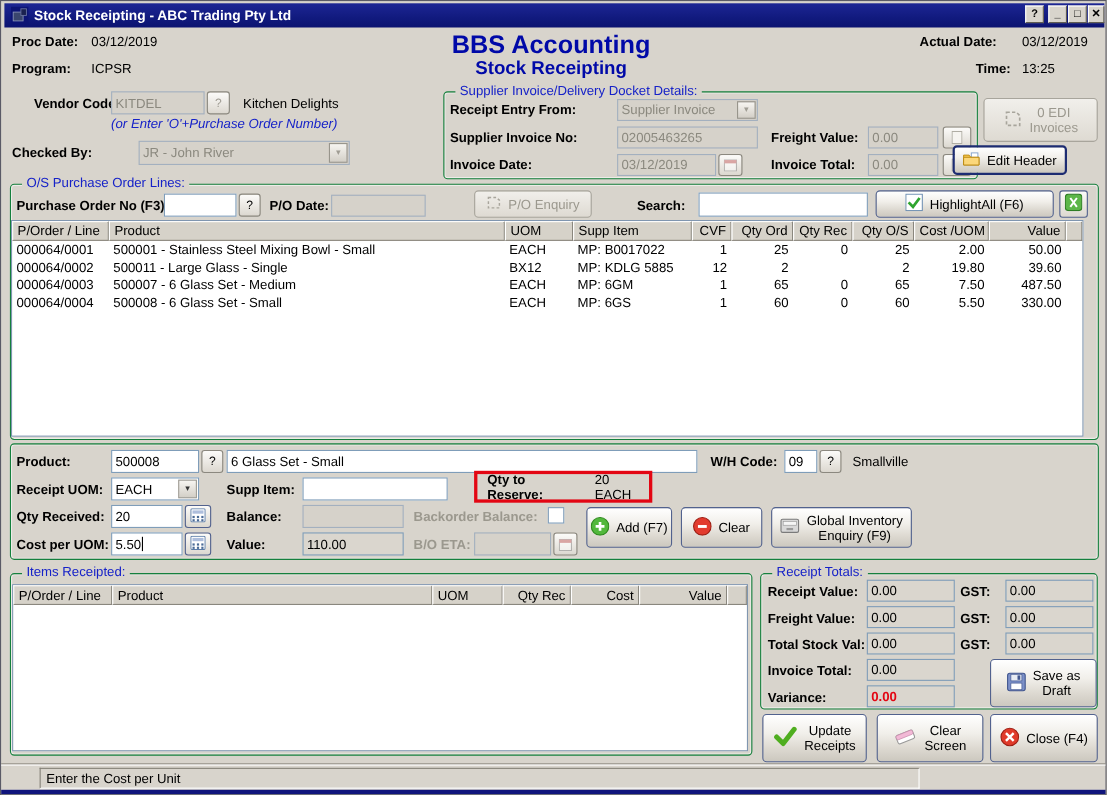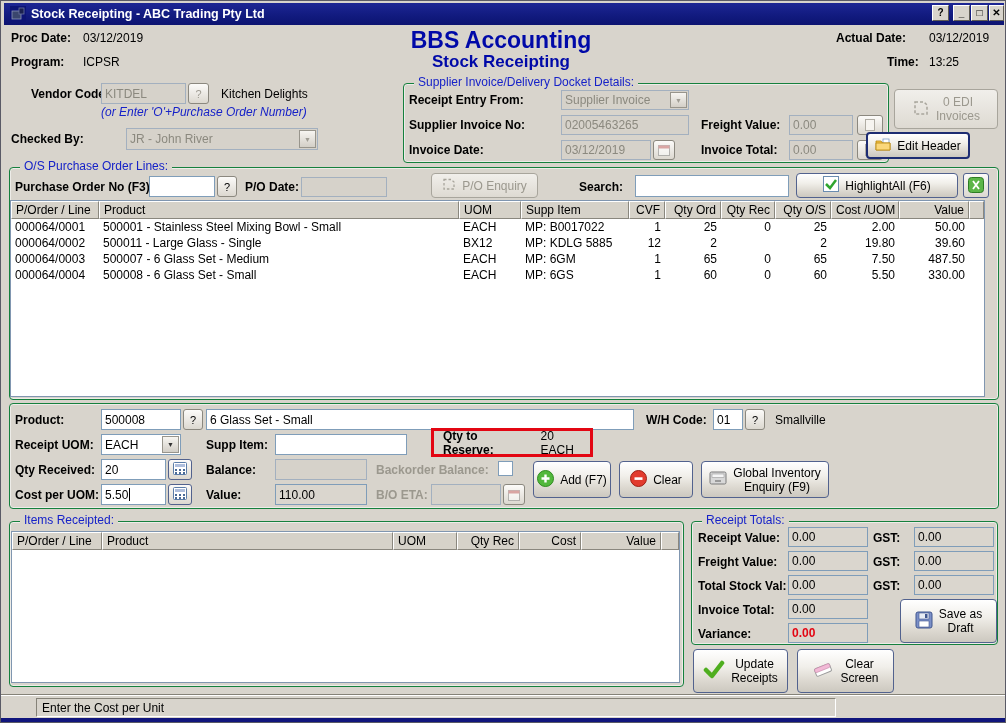--- a/index.html
+++ b/index.html
@@ -295,21 +295,21 @@
   <span class="lbl" style="left:14px;top:412px;">Product:</span>
   <div class="fld" style="left:100px;top:408px;width:80px;height:21px;">
       <span>500008</span>
     </div>
   <div class="sbtn" style="left:182px;top:408px;width:20px;height:21px;">?</div>
   <div class="fld" style="left:205px;top:408px;width:428px;height:21px;">
       <span>6 Glass Set - Small</span>
     </div>
   <span class="lbl" style="left:645px;top:412px;">W/H Code:</span>
   <div class="fld" style="left:712px;top:408px;width:30px;height:21px;">
-      <span>01</span>
+      <span>09</span>
     </div>
   <div class="sbtn" style="left:744px;top:408px;width:20px;height:21px;">?</div>
   <span class="txt" style="left:774px;top:412px;">Smallville</span>
 
   <span class="lbl" style="left:14px;top:437px;">Receipt UOM:</span>
   <div class="fld" style="left:100px;top:433px;width:80px;height:21px;">
     <span>EACH</span>
     <span class="ddb">▼</span>
   </div>
   <span class="lbl" style="left:205px;top:437px;">Supp Item:</span>
@@ -497,20 +497,27 @@
           <g transform="rotate(-22 11 9)">
             <rect x="3" y="5" width="16" height="8" rx="1.5" fill="#fff" stroke="#9a9a9a"></rect>
             <rect x="3" y="5" width="16" height="4" rx="1.5" fill="#f2b9d6" stroke="#c888aa" stroke-width="0.6"></rect>
           </g>
         </svg></span>
     <span class="b2">
         <span>Clear</span>
         <span>Screen</span>
       </span>
   </div>
+  <div class="btn" style="left:899px;top:648px;width:98px;height:44px;">
+    <span><svg width="18" height="18">
+          <circle cx="9" cy="9" r="8" fill="#e03a2a" stroke="#9c1f14"></circle>
+          <path d="M5.5 5.5 l7 7 M12.5 5.5 l-7 7" stroke="#fff" stroke-width="2.2"></path>
+        </svg></span>
+    <span>Close (F4)</span>
+  </div>
 
   <div class="sep" style="top:693px;"></div>
   <div class="statusfld" style="left:35px;top:697px;width:800px;height:19px;">
     <span>Enter the Cost per Unit</span>
   </div>
   <div class="band"></div>
 
 </div>
 
 </body></html>

